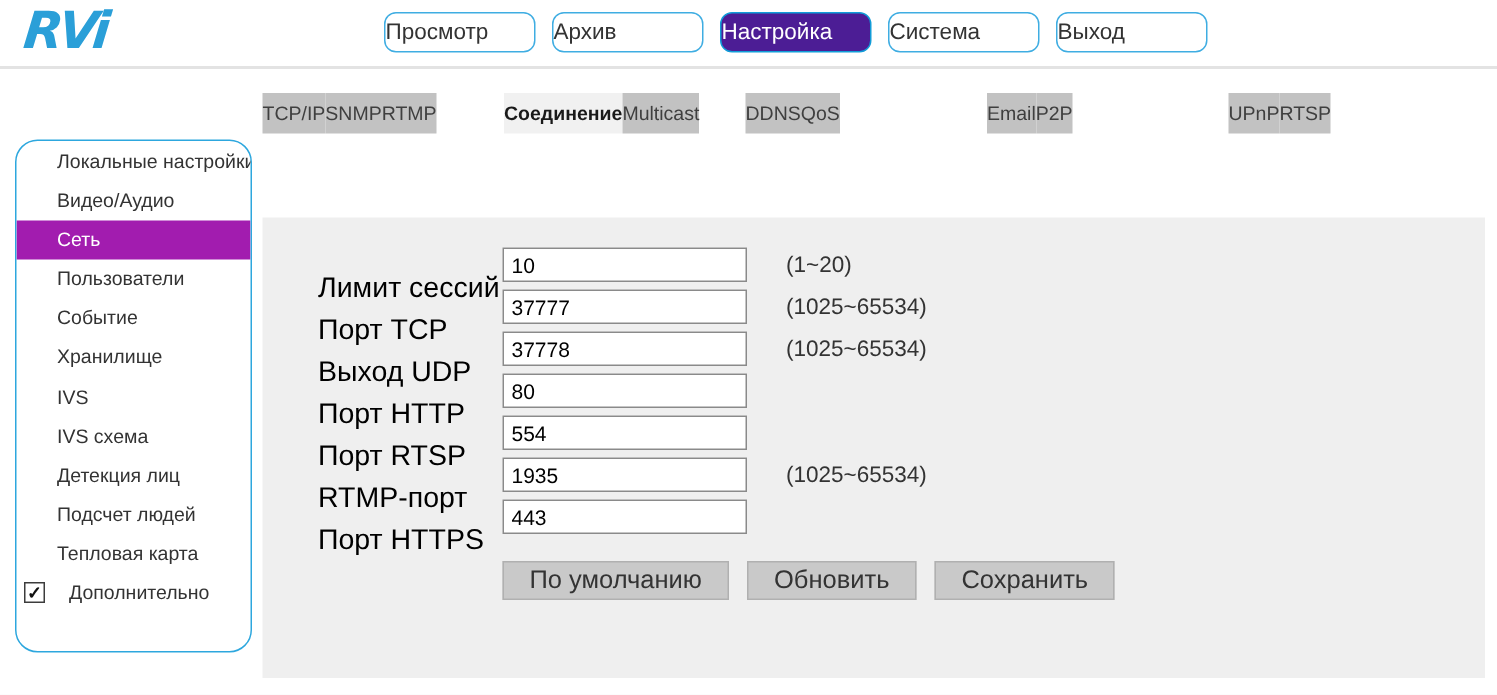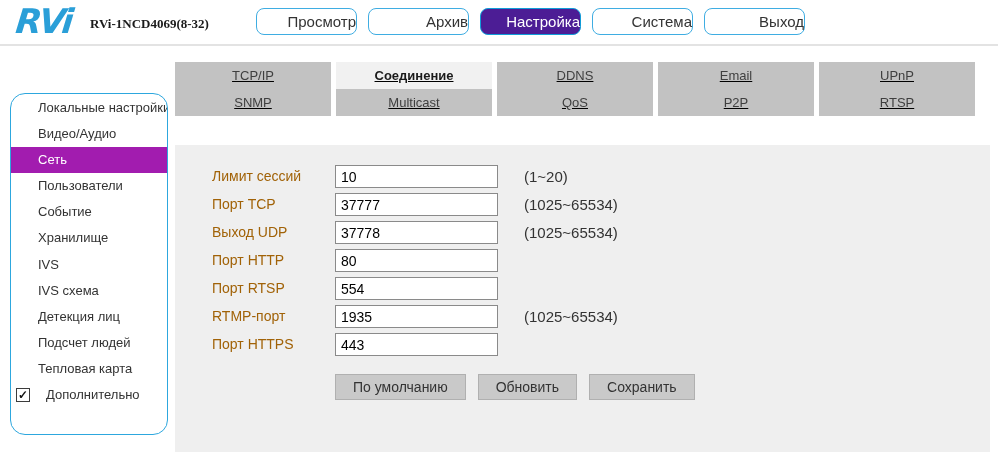--- a/index.html
+++ b/index.html
@@ -9,67 +9,66 @@
 
   
   .header { position:absolute; left:0; top:0; width:998px; height:46px;
             background:#fff; border-bottom:2px solid #e3e3e3; }
   .logo { position:absolute; left:16px; top:1px;
           font-family:"DejaVu Sans", sans-serif; font-style:italic; font-weight:bold;
           font-size:34px; color:#2a9fd8; letter-spacing:-3px; transform:skewX(-6deg); }
   .model { position:absolute; left:90px; top:16px; font-family:"Liberation Serif", serif;
            font-weight:bold; font-size:13px; color:#1a1a1a; }
   .nav { position:absolute; left:256px; top:8px; display:flex; gap:11px; }
-  .nav-btn { width:101px; height:27px; line-height:25px; text-align:right;
+  .nav-btn { width:101px; height:27px; line-height:25px; text-align:left;
              border:1px solid #3fade2; border-radius:8px; background:#fff;
              color:#333; font-size:15px; cursor:pointer; }
   .nav-btn.active { background:#4c1d95; border-color:#119cd8; color:#fff; }
 
   
   .sidebar { position:absolute; left:10px; top:93px; width:158px; height:342px;
              border:1px solid #2da7de; border-radius:15px; background:#fff;
              padding:1px 0; overflow:hidden; }
   .side-item { height:26.1px; line-height:26.1px; padding-left:27px;
                font-size:13px; color:#333; cursor:pointer; white-space:nowrap; }
   .side-item.selected { background:#a21caf; color:#fff; }
   .side-item.with-check { display:flex; align-items:center; padding-left:5px; }
   .checkbox { width:14px; height:14px; border:1px solid #3c3c3c; background:#fff;
               display:inline-flex; align-items:center; justify-content:center;
               font-size:12px; font-weight:bold; color:#111; margin-right:16px;
               line-height:12px; cursor:pointer; }
 
   
   .tabs { position:absolute; left:175px; top:62px; width:800px; display:flex; gap:5px; }
-  .tab-col { flex:1; display:flex; flex-direction:column;text-decoration:underline; }
+  .tab-col { flex:1; display:flex; flex-direction:row; }
   .tab-cell { height:27px; line-height:27px; text-align:center; background:#c2c2c2;
               color:#3f3f3f; font-size:13px; cursor:pointer; }
   .tab-cell.active { background:#f1f1f1; color:#1a1a1a; font-weight:bold; }
 
   
   .panel { position:absolute; left:175px; top:145px; width:815px; height:307px;
            background:#efefef; }
   .form-row { position:absolute; left:0; width:100%; height:23px; }
-  .form-label { position:absolute; left:37px; line-height:23px; font-size:14px; color:#a16207; }
+  .form-label { position:absolute; left:37px; line-height:23px; font-size:19px; color:#000000;margin-top:16px; }
   .form-input { position:absolute; left:160px; width:163px; height:23px;
                 border:1px solid #8a8a8a; background:#fff; font-size:14px;
                 padding:0 5px; color:#000; font-family:"Liberation Sans", sans-serif; }
   .form-hint { position:absolute; left:349px; line-height:23px; font-size:15px; color:#333; }
   .actions { position:absolute; left:160px; top:229px; display:flex; gap:12px; }
   .action-btn { height:26px; padding:0 17px; background:#c9c9c9; border:1px solid #b0b0b0;
-                color:#333; font-size:14px; cursor:pointer;
+                color:#333; font-size:17px; cursor:pointer;
                 font-family:"Liberation Sans", sans-serif; }
 </style>
 </head>
 <body>
 
 <div class="stage">
 
   <div class="header">
     <div class="logo">RVi</div>
-    <div class="model">RVi-1NCD4069(8-32)</div>
     <div class="nav">
       <div class="nav-btn">Просмотр</div>
       <div class="nav-btn">Архив</div>
       <div class="nav-btn active">Настройка</div>
       <div class="nav-btn">Система</div>
       <div class="nav-btn">Выход</div>
     </div>
   </div>
 
   <div class="sidebar">
@@ -87,20 +86,21 @@
     <div class="side-item with-check">
       <span class="checkbox">✓</span>
       <span>Дополнительно</span>
     </div>
   </div>
 
   <div class="tabs">
     <div class="tab-col">
       <div class="tab-cell">TCP/IP</div>
       <div class="tab-cell">SNMP</div>
+      <div class="tab-cell">RTMP</div>
     </div>
     <div class="tab-col">
       <div class="tab-cell active">Соединение</div>
       <div class="tab-cell">Multicast</div>
     </div>
     <div class="tab-col">
       <div class="tab-cell">DDNS</div>
       <div class="tab-cell">QoS</div>
     </div>
     <div class="tab-col">

